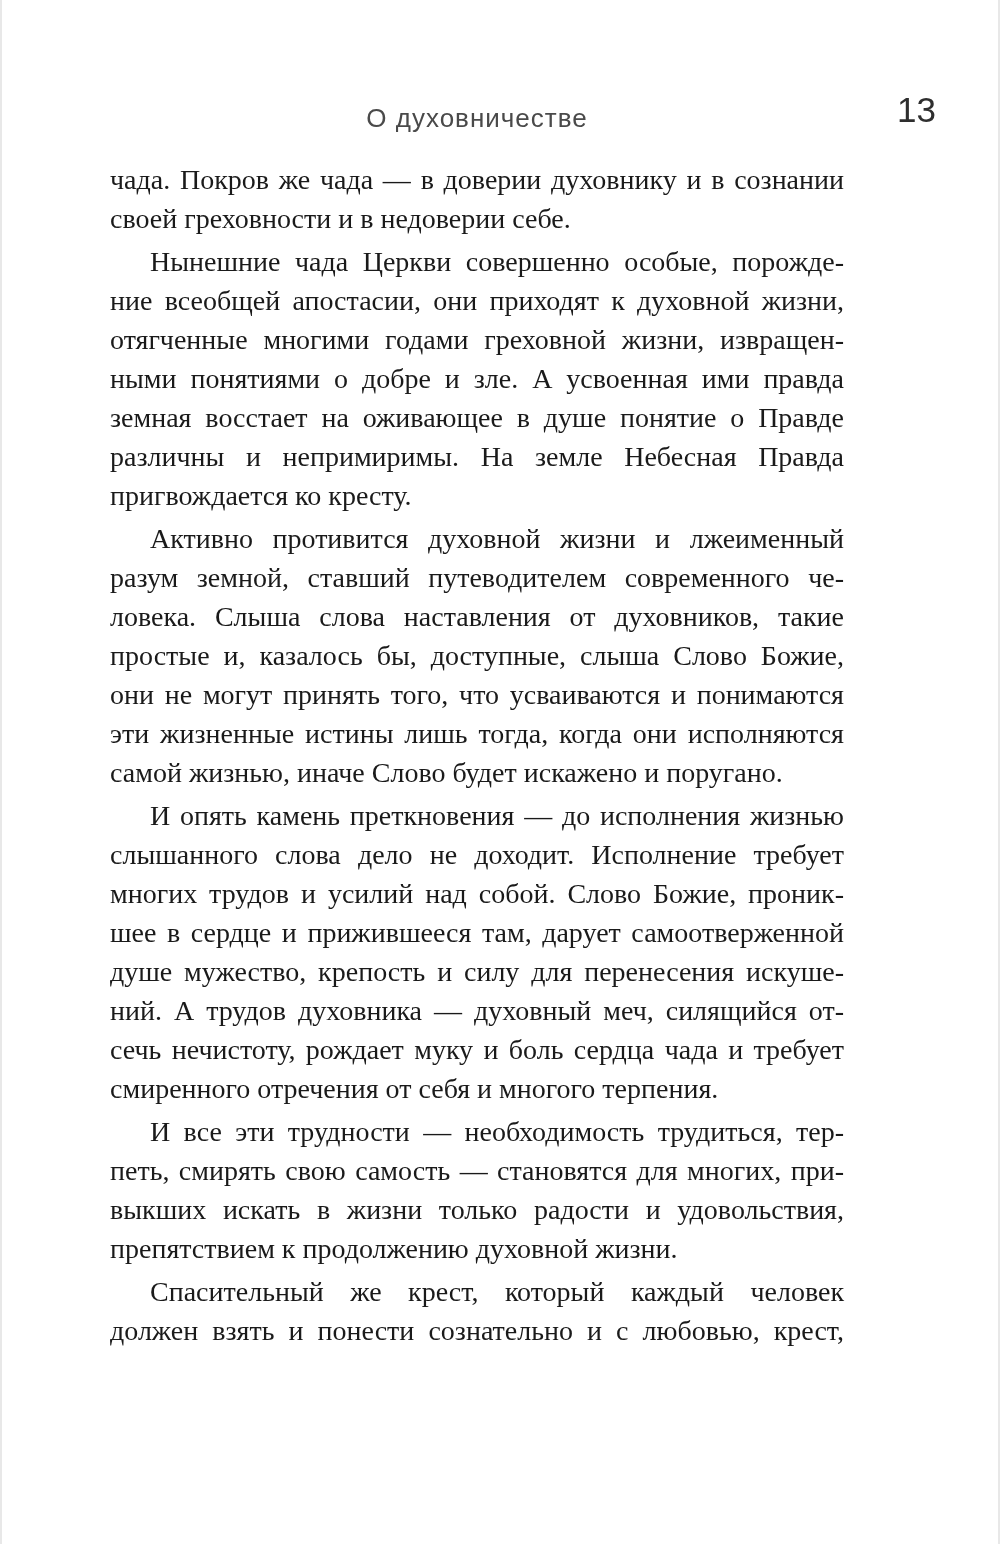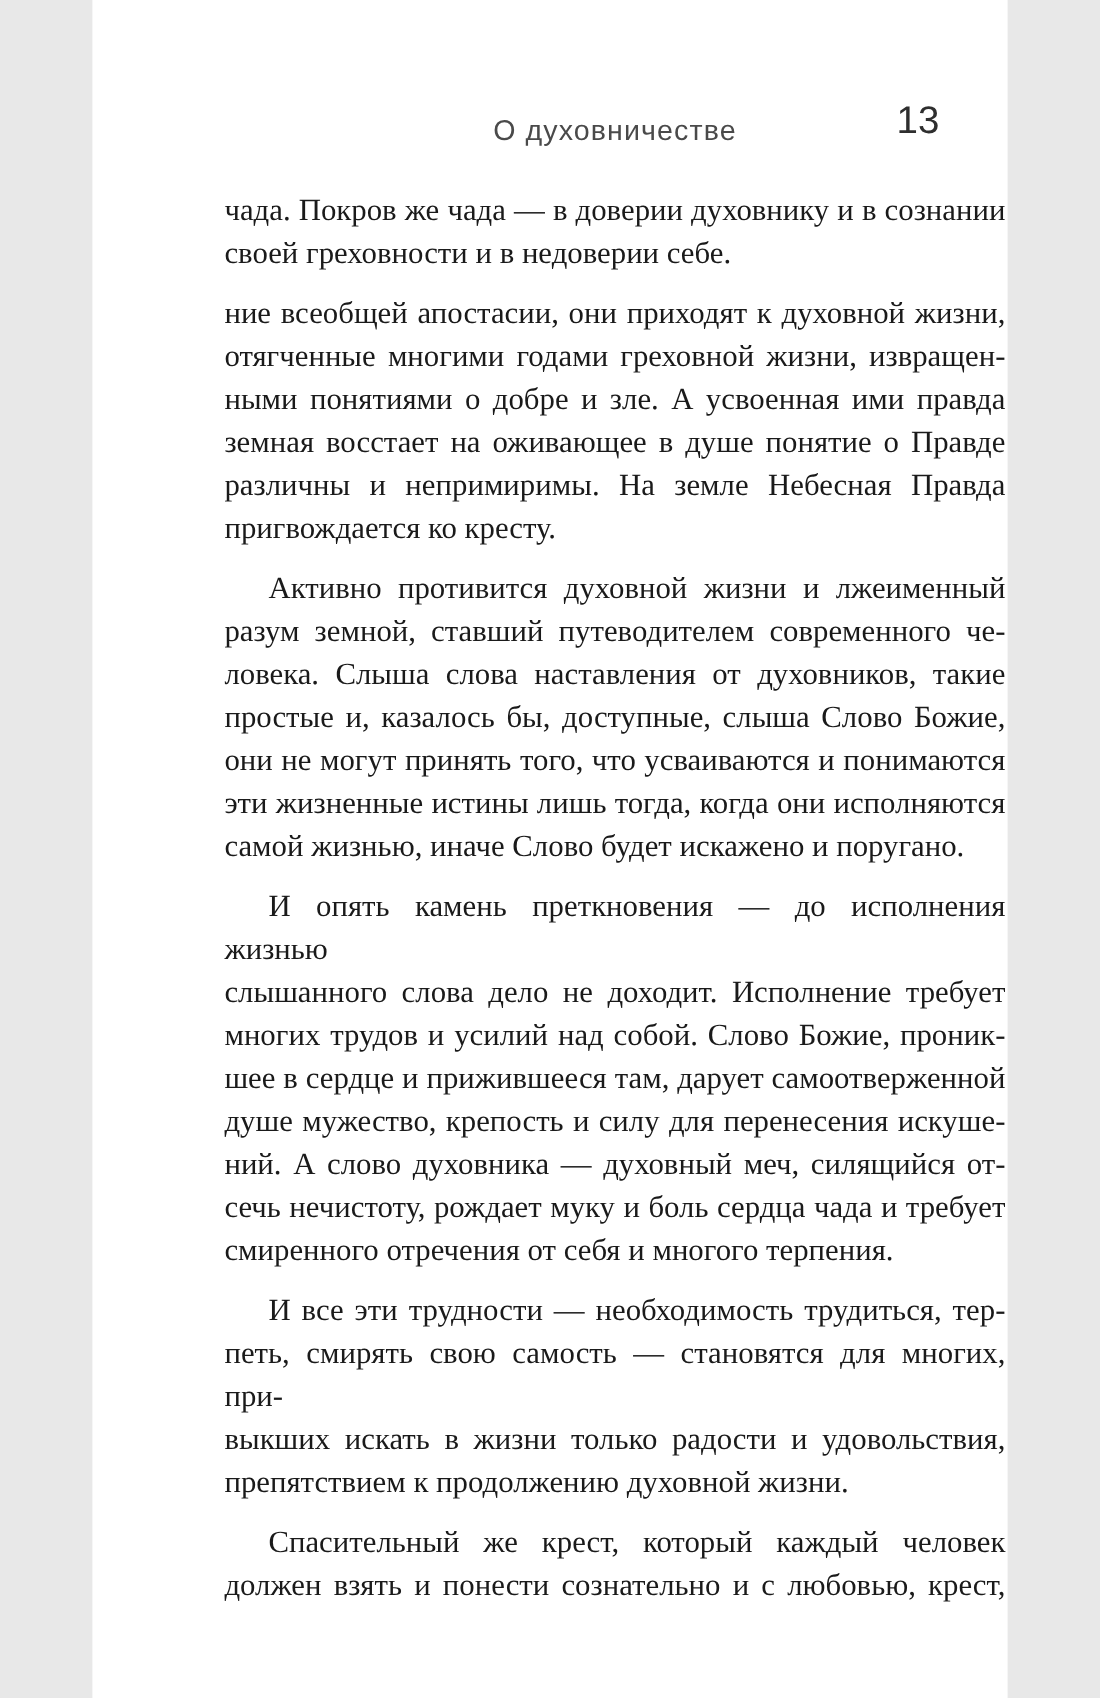--- a/index.html
+++ b/index.html
@@ -1,19 +1,19 @@
 <!DOCTYPE html>
 <html><head>
 <meta charset="utf-8">
 <style>
   html, body { margin: 0; padding: 0; }
   body { background: #e8e8e8; }
   .page {
     position: relative;
-    width: 832px;
+    width: 996px;
     height: 1544px;
     margin: 0 auto;
     background: var(--bg, #ffffff);
     overflow: hidden;
   }
   .running-header-title {
     position: absolute;
     left: 104px;
     top: 103px;
     width: 742px;
@@ -38,40 +38,41 @@
   .text-block {
     position: absolute;
     left: 104px;
     top: 156px;
     width: 742px;
     font-family: "Liberation Serif", "DejaVu Serif", serif;
     font-size: 28px;
     line-height: 39px;
     color: var(--body-color, #1a1a1a);
   }
-  .paragraph { margin: 16px; }
+  .paragraph { margin: 4px; }
   .line {
     text-align: justify;
     text-align-last: justify;
   }
   .line.lastline { text-align-last: left; }
   .line.indent { text-indent: 40px; }
 </style>
 </head>
 <body>
 
 <div class="page" style="--bg: #ffffff; --body-color: #1a1a1a; --header-color: #4a4a4a; --pagenum-color: #2e2e2e;">
   <div class="running-header-title">О духовничестве</div>
   <div class="page-number">13</div>
   <div class="text-block" id="text-block">
       <div class="paragraph">
         <div class="line">чада. Покров же чада — в доверии духовнику и в сознании</div>
         <div class="line lastline">своей греховности и в недоверии себе.</div>
       </div>
       <div class="paragraph">
+        <div class="line indent">Нынешние чада Церкви совершенно особые, порожде-</div>
         <div class="line">ние всеобщей апостасии, они приходят к духовной жизни,</div>
         <div class="line">отягченные многими годами греховной жизни, извращен-</div>
         <div class="line">ными понятиями о добре и зле. А усвоенная ими правда</div>
         <div class="line">земная восстает на оживающее в душе понятие о Правде</div>
         <div class="line">различны и непримиримы. На земле Небесная Правда</div>
         <div class="line lastline">пригвождается ко кресту.</div>
       </div>
       <div class="paragraph">
         <div class="line indent">Активно противится духовной жизни и лжеименный</div>
         <div class="line">разум земной, ставший путеводителем современного че-</div>
@@ -80,21 +81,21 @@
         <div class="line">они не могут принять того, что усваиваются и понимаются</div>
         <div class="line">эти жизненные истины лишь тогда, когда они исполняются</div>
         <div class="line lastline">самой жизнью, иначе Слово будет искажено и поругано.</div>
       </div>
       <div class="paragraph">
         <div class="line indent">И опять камень преткновения — до исполнения жизнью</div>
         <div class="line">слышанного слова дело не доходит. Исполнение требует</div>
         <div class="line">многих трудов и усилий над собой. Слово Божие, проник-</div>
         <div class="line">шее в сердце и прижившееся там, дарует самоотверженной</div>
         <div class="line">душе мужество, крепость и силу для перенесения искуше-</div>
-        <div class="line">ний. А слово духовника — духовный меч, силящийся от-</div>
+        <div class="line">ний. А трудов духовника — духовный меч, силящийся от-</div>
         <div class="line">сечь нечистоту, рождает муку и боль сердца чада и требует</div>
         <div class="line lastline">смиренного отречения от себя и многого терпения.</div>
       </div>
       <div class="paragraph">
         <div class="line indent">И все эти трудности — необходимость трудиться, тер-</div>
         <div class="line">петь, смирять свою самость — становятся для многих, при-</div>
         <div class="line">выкших искать в жизни только радости и удовольствия,</div>
         <div class="line lastline">препятствием к продолжению духовной жизни.</div>
       </div>
       <div class="paragraph">

